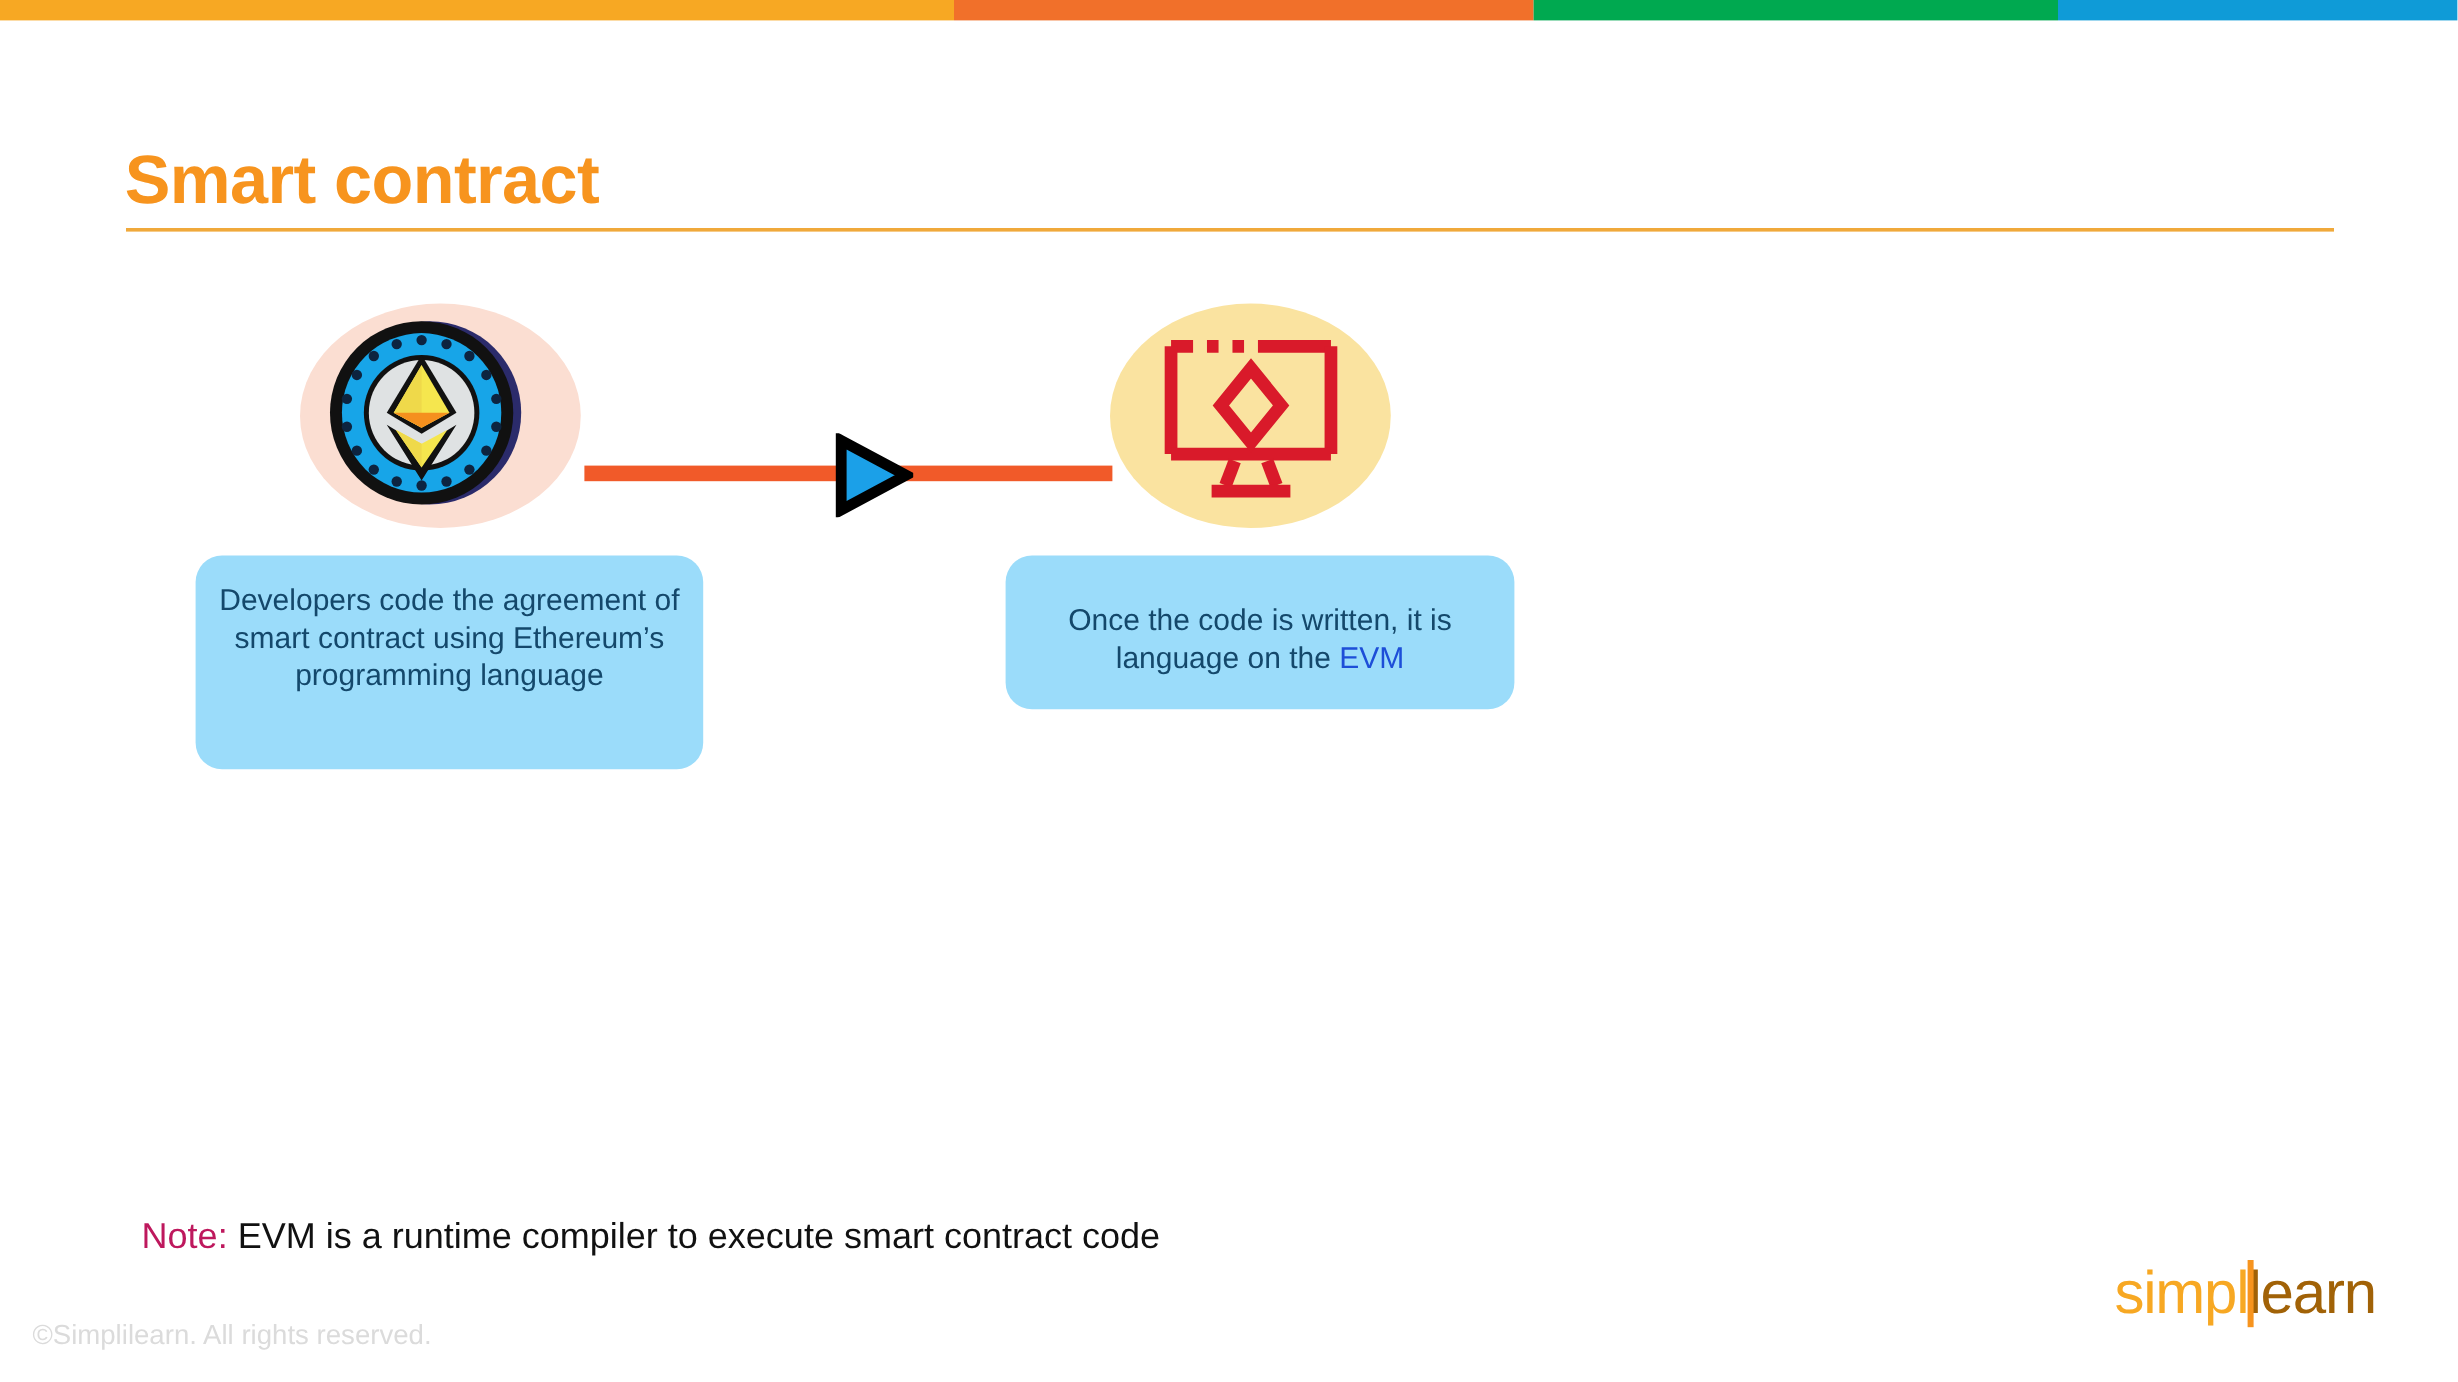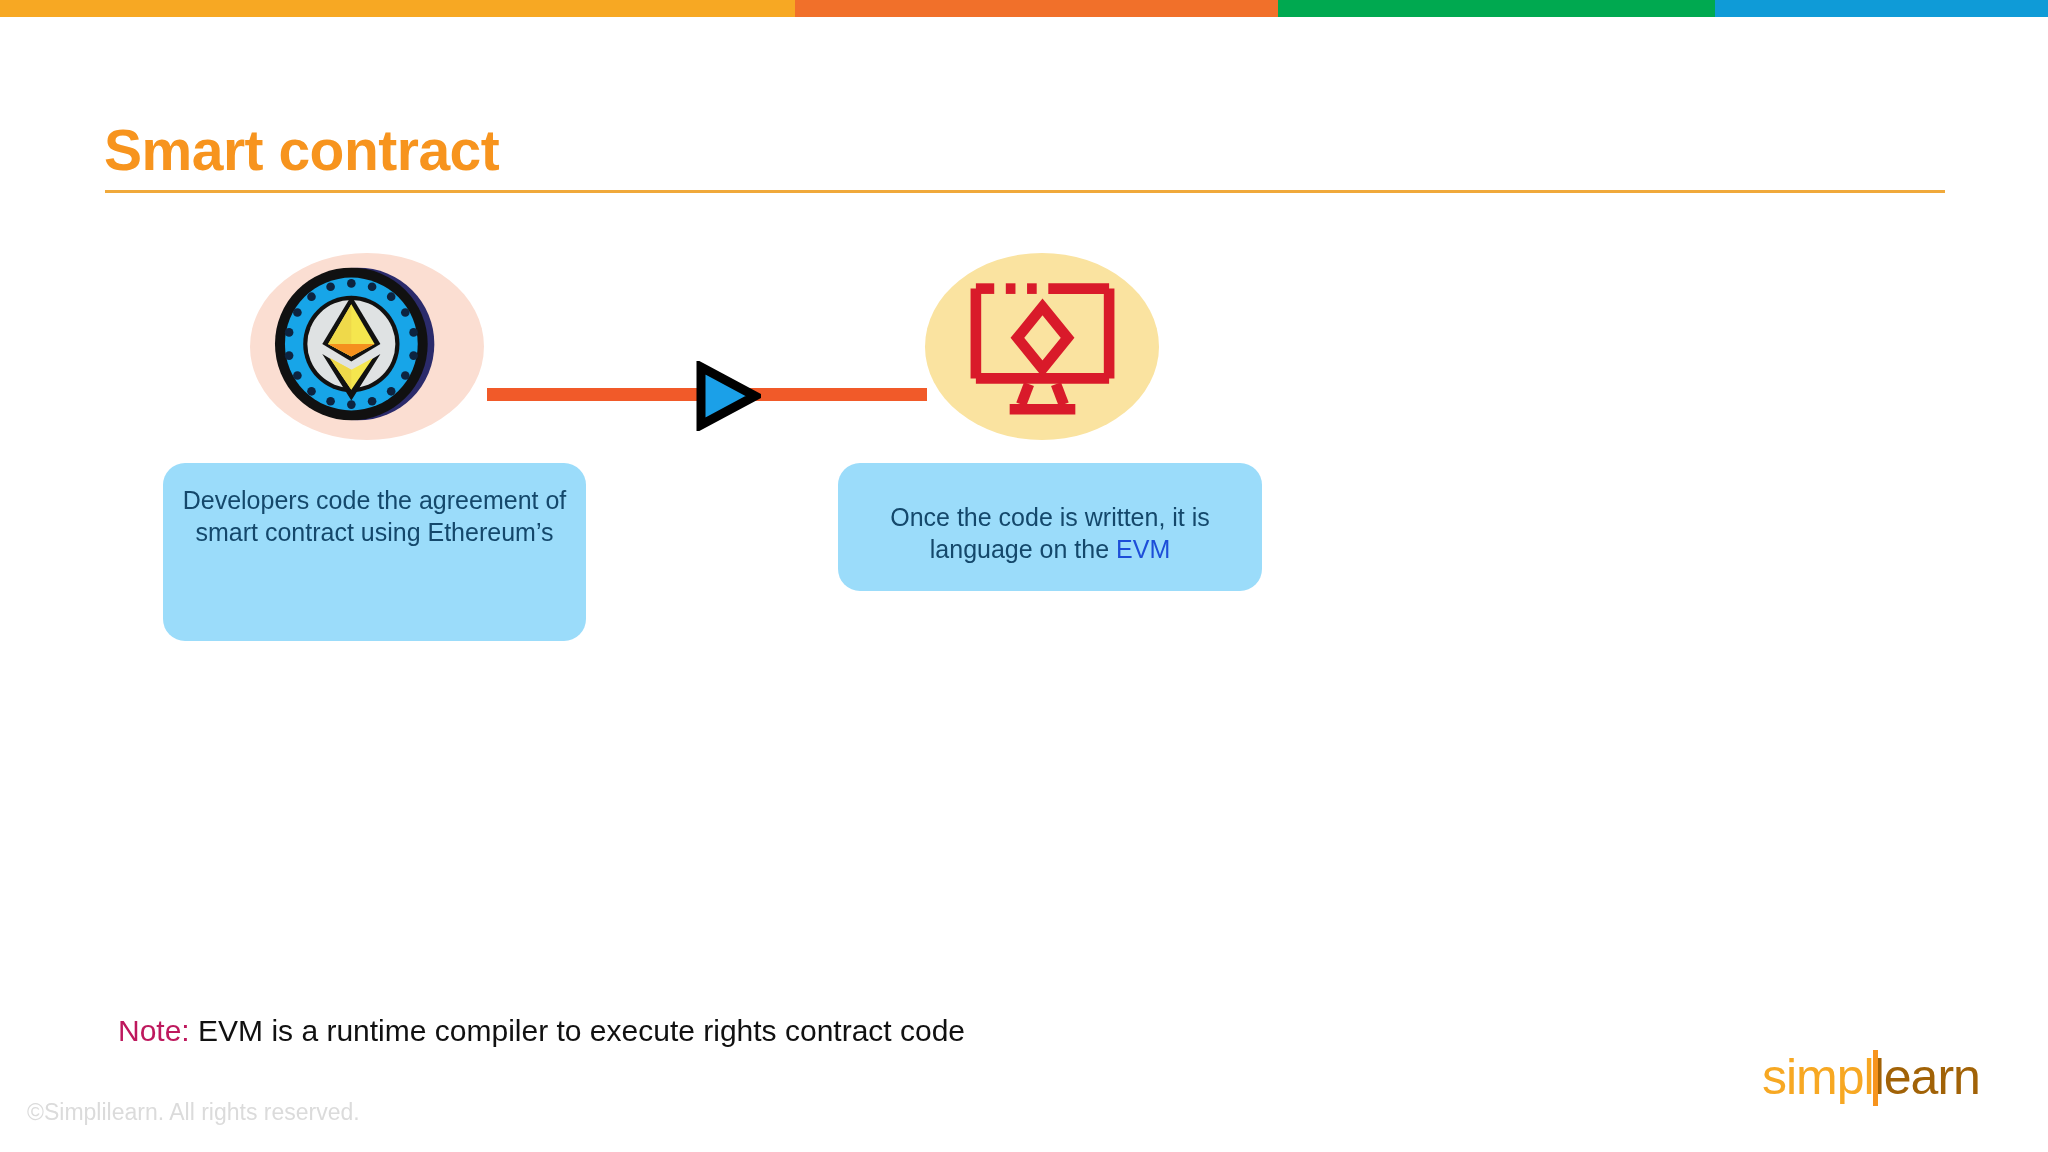--- a/index.html
+++ b/index.html
@@ -232,20 +232,21 @@
 
     <polygon points="63,112 98,133 133,112 98,168" fill="#111111"></polygon>
     <polygon points="72,117 98,131 124,117 98,155" fill="#F5E64E"></polygon>
     <polygon points="72,117 98,131 98,155" fill="#EFD94A"></polygon>
   </svg>
 
   <div class="callout callout-1">
     <div>
       <span class="txt">Developers code the agreement of</span>
       <span class="txt">smart contract using Ethereum’s</span>
+      <span class="txt">programming language</span>
     </div>
   </div>
 
   <div class="circle circle-yellow"></div>
   <svg class="icon-monitor" viewBox="0 0 160 145">
     <g fill="none" stroke="#D91A2A" stroke-width="11">
 
       <path d="M11 11 L30 11"></path>
       <path d="M42 11 L52 11"></path>
       <path d="M64 11 L74 11"></path>
@@ -266,21 +267,21 @@
     <div>
       <span class="txt">Once the code is written, it is</span>
       <span class="txt"><span>language on the </span><span class="hl-evm">EVM</span></span>
     </div>
   </div>
 
 </div>
 
 <div class="note">
   <span class="note-label">Note:</span>
-  <span>EVM is a runtime compiler to execute rights contract code</span>
+  <span>EVM is a runtime compiler to execute smart contract code</span>
 </div>
 
 <div class="copyright">©Simplilearn. All rights reserved.</div>
 
 <div class="brand-logo">
   <div class="brand-text"><span class="brand-simpli">simpl</span><span class="brand-learn">learn</span></div>
   <div class="brand-bar"></div>
 </div>
 
 </body></html>

